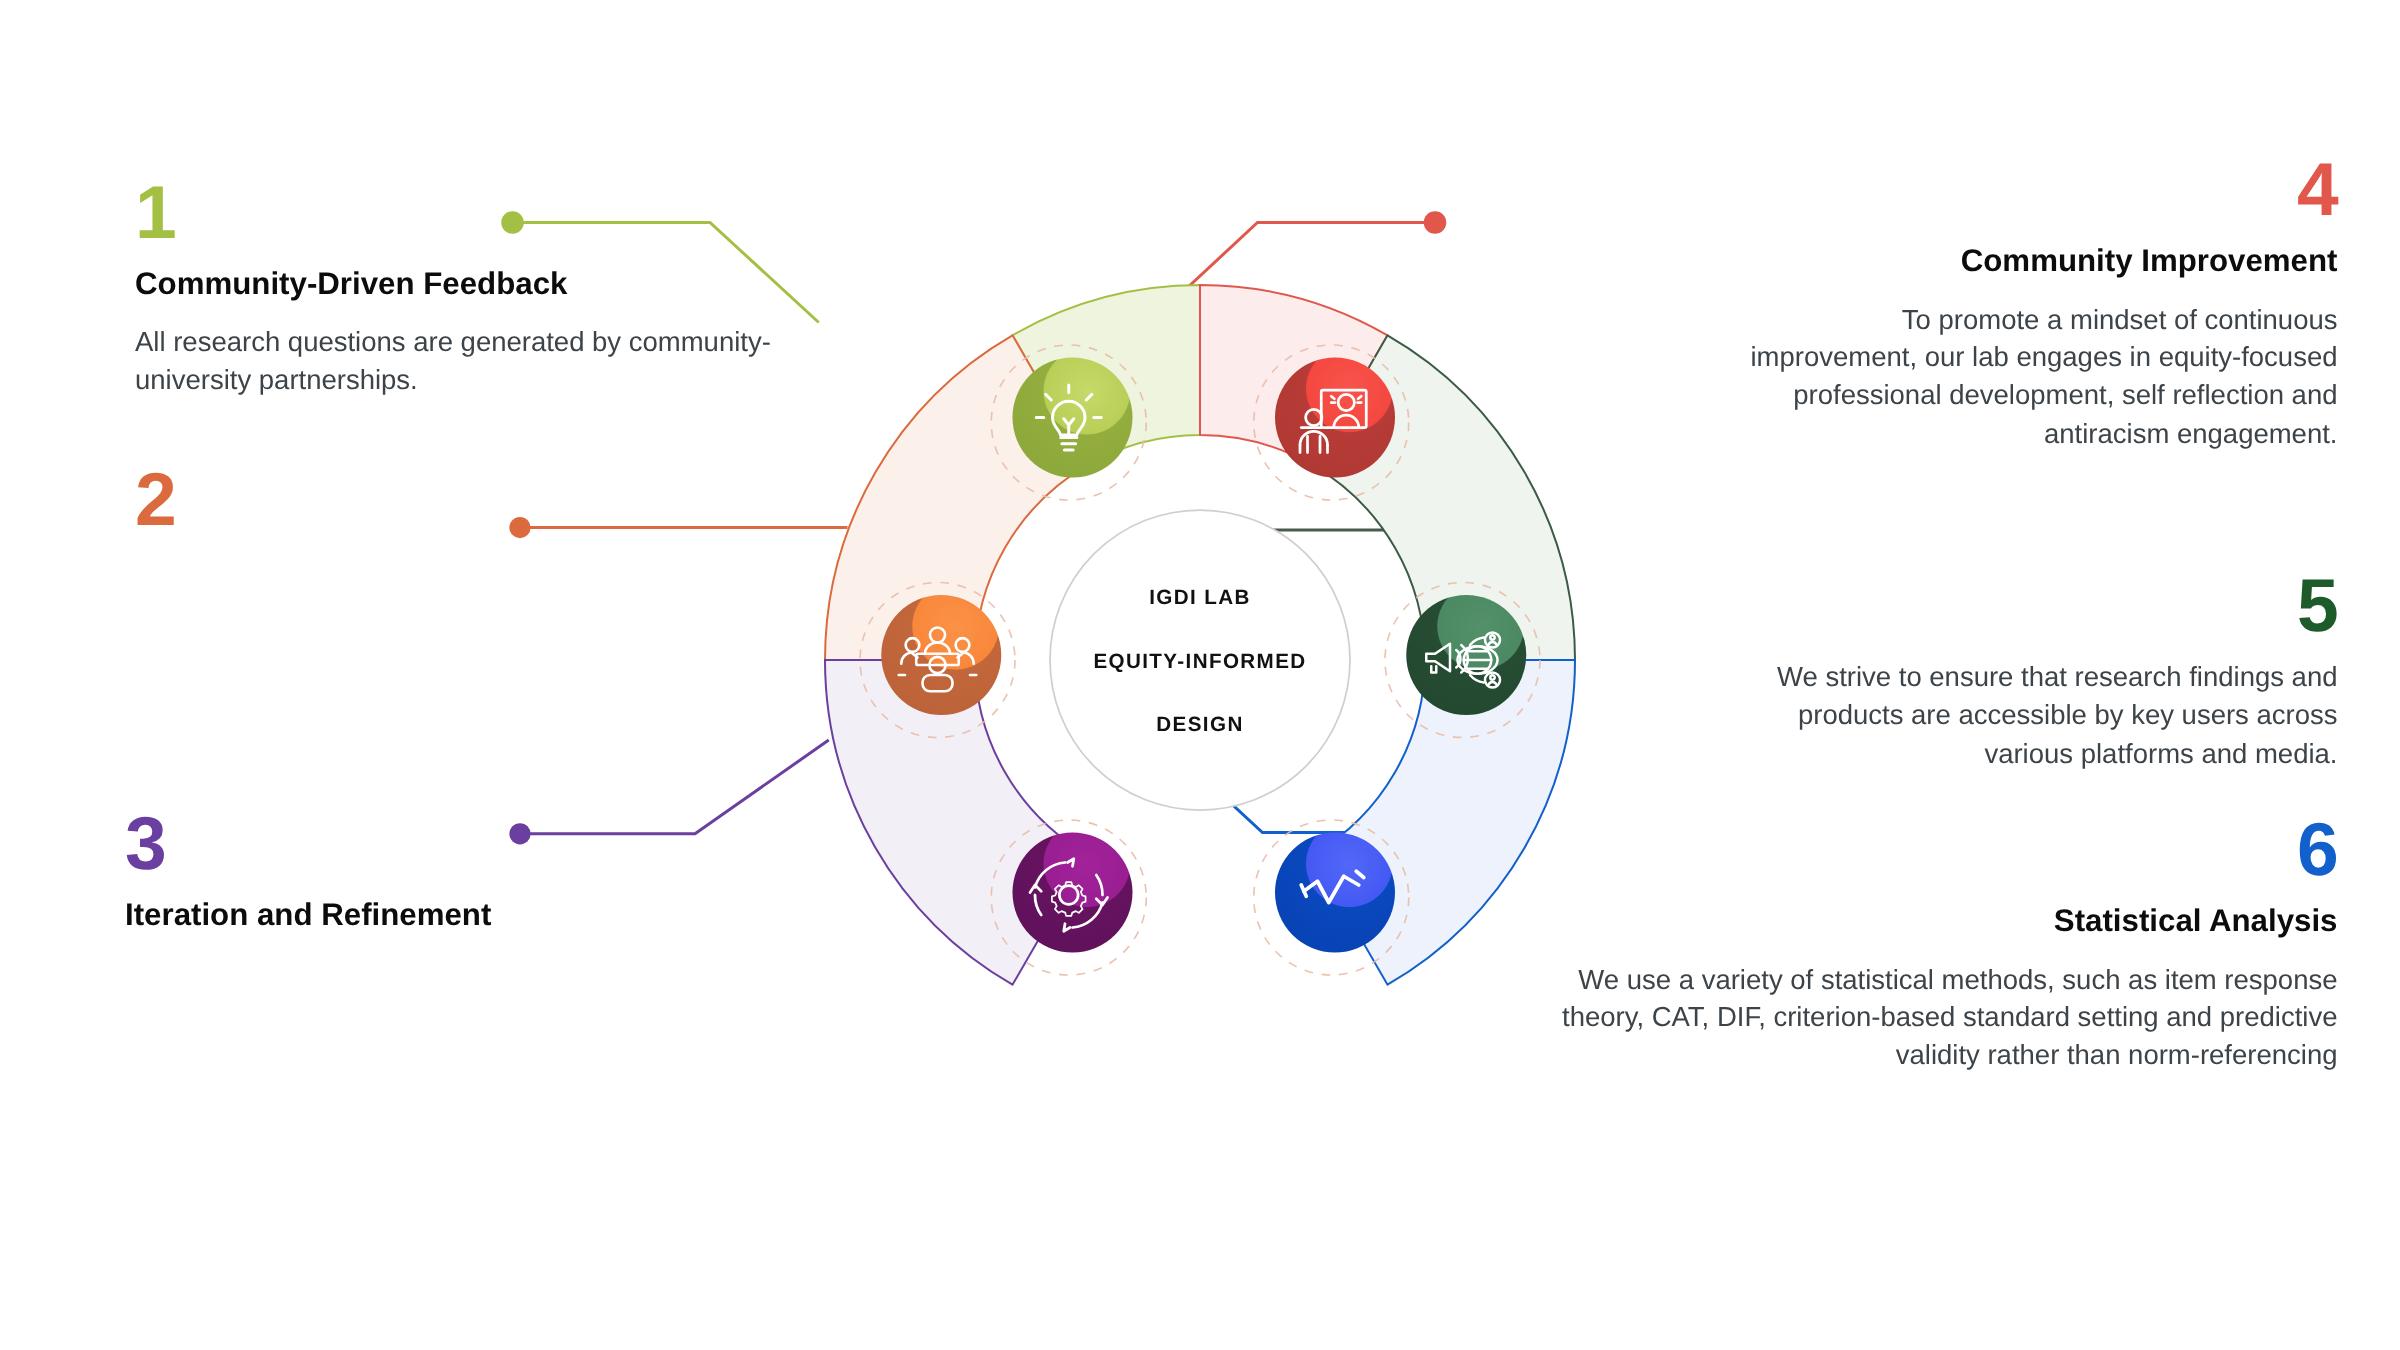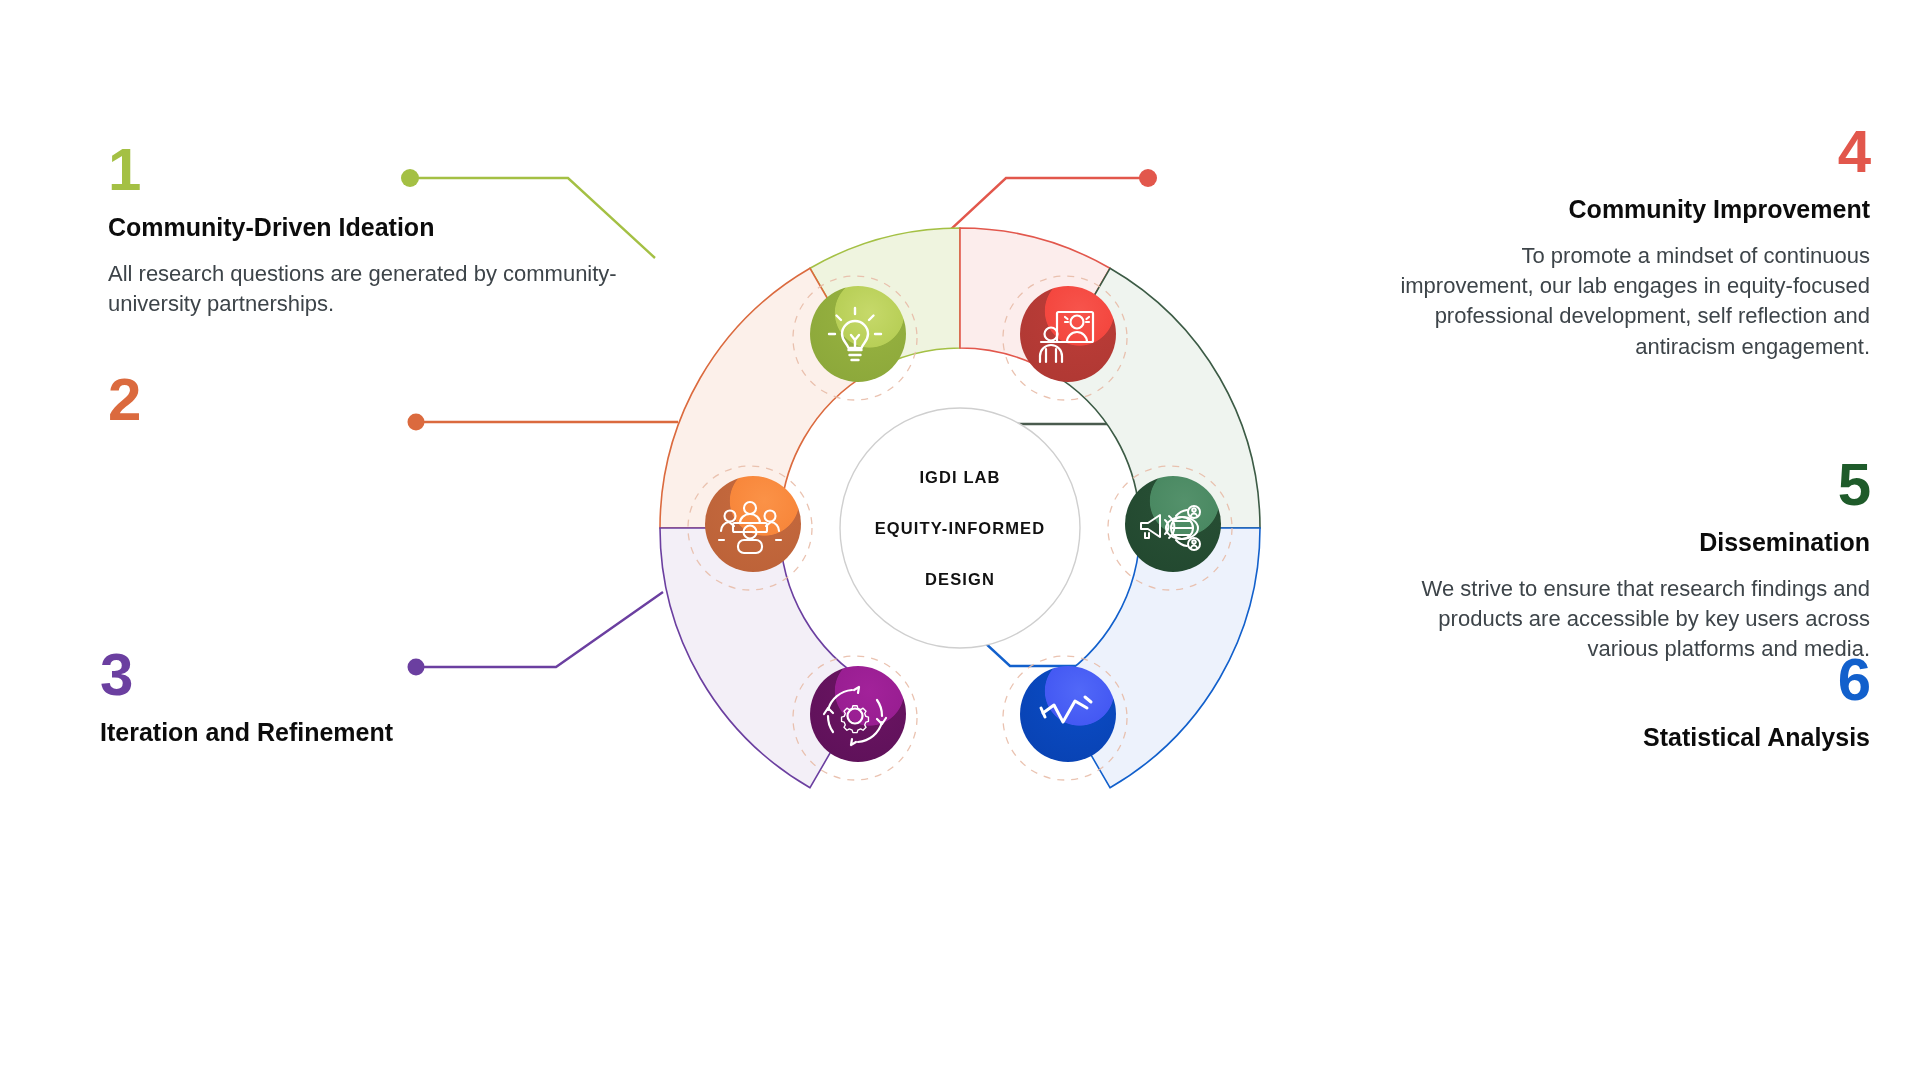--- a/index.html
+++ b/index.html
@@ -55,48 +55,48 @@
     fill: #111111;
   }
 </style>
 </head>
 <body>
 
 <div id="stage">
 
   <div class="block left" id="b1">
     <div class="num" style="color:#A4C044">1</div>
-    <div class="ttl">Community-Driven Ideation</div>
+    <div class="ttl">Community-Driven Feedback</div>
     <div class="body">All research questions are generated by community-university partnerships.</div>
   </div>
 
   <div class="block left" id="b2">
     <div class="num" style="color:#DB6A3E">2</div>
   </div>
 
   <div class="block left" id="b3">
     <div class="num" style="color:#6B3FA0">3</div>
     <div class="ttl">Iteration and Refinement</div>
   </div>
 
   <div class="block right" id="b4">
     <div class="num" style="color:#E2574C">4</div>
     <div class="ttl">Community Improvement</div>
     <div class="body">To promote a mindset of continuous improvement, our lab engages in equity-focused professional development, self reflection and antiracism engagement.</div>
   </div>
 
   <div class="block right" id="b5">
     <div class="num" style="color:#1E5B2A">5</div>
-    <div class="ttl">Dissemination</div>
     <div class="body">We strive to ensure that research findings and products are accessible by key users across various platforms and media.</div>
   </div>
 
   <div class="block right" id="b6">
     <div class="num" style="color:#1260CC">6</div>
     <div class="ttl">Statistical Analysis</div>
+    <div class="body">We use a variety of statistical methods, such as item response theory, CAT, DIF, criterion-based standard setting and predictive validity rather than norm-referencing</div>
   </div>
 
   <svg id="wheel" width="1920" height="1080" viewBox="0 0 1920 1080">
     <defs>
 
       <radialGradient id="g-green" cx="62%" cy="28%" r="85%">
         <stop offset="0%" stop-color="#C6D96A"></stop>
           <stop offset="42%" stop-color="#B8CF57"></stop>
         <stop offset="43%" stop-color="#93AE3E"></stop>
           <stop offset="100%" stop-color="#8BA73A"></stop>

